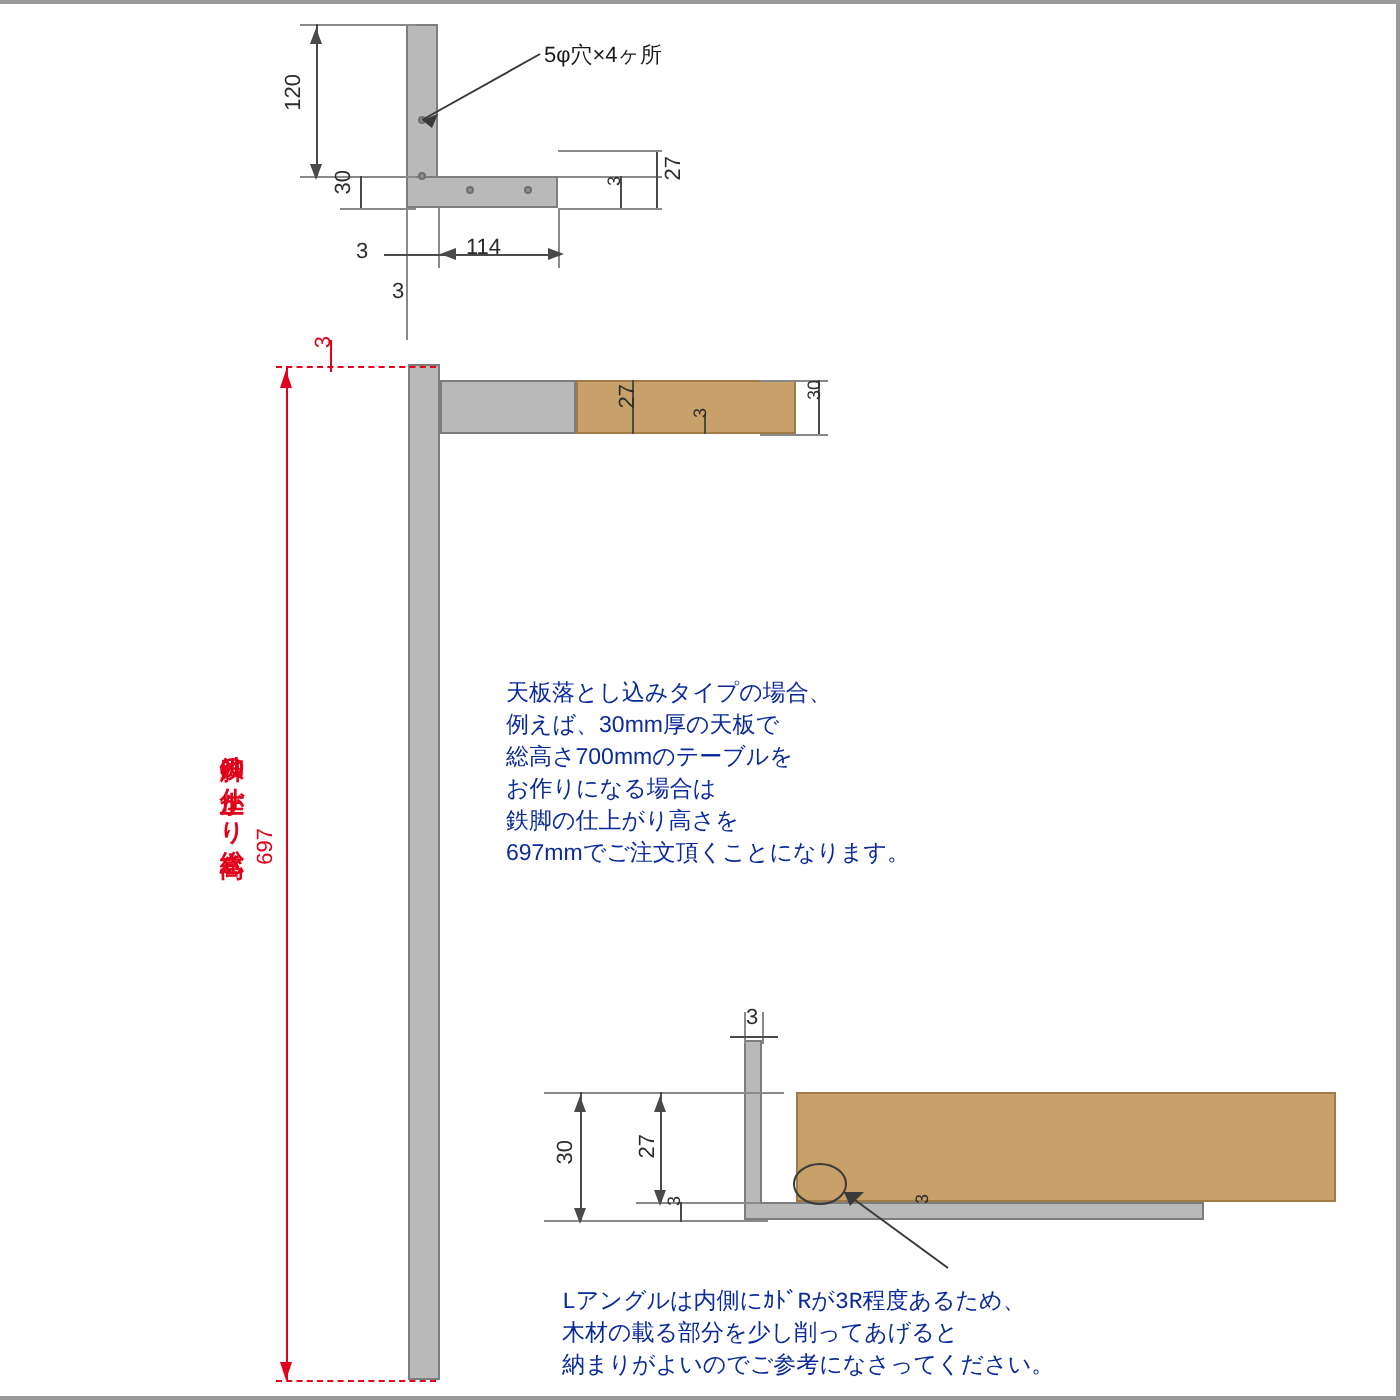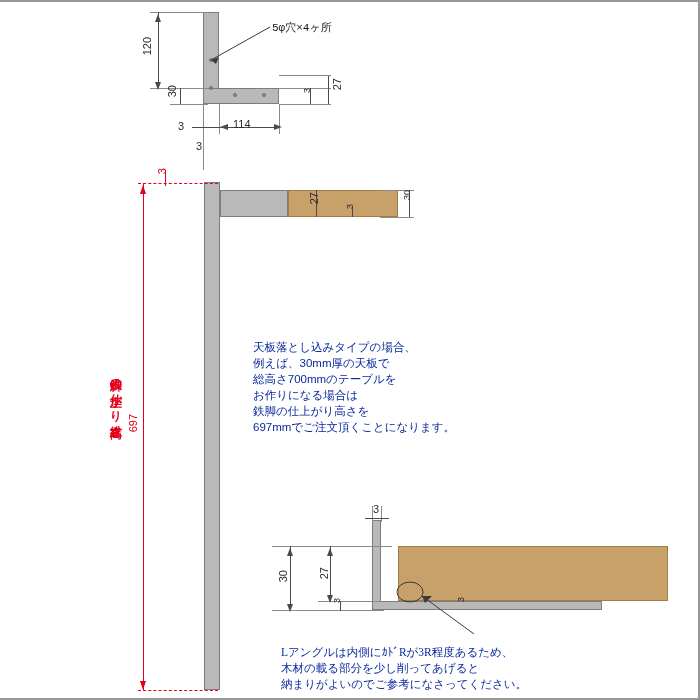--- a/index.html
+++ b/index.html
@@ -94,21 +94,21 @@
     white-space: pre;
     font-family: "Liberation Sans", sans-serif;
     margin-top: 20px;
   }
   .note-blue-2 {
     position: absolute;
     font-size: 11.5px;
     line-height: 16px;
     color: #0a2a9b;
     white-space: pre;
-    font-family: Liberation Serif, serif;
+    font-family: Liberation Mono, monospace;
   }
   .red-text-vert {
     position: absolute;
     color: #e2001a;
     font-size: 12px;
     writing-mode: vertical-rl;
     font-weight: bold;
     letter-spacing: 1px;
     white-space: nowrap;
   }
@@ -138,21 +138,21 @@
   <div class="hole" style="left:209px; top:58px;"></div>
   <div class="hole" style="left:209px; top:86px;"></div>
 
   <div class="hole" style="left:233px; top:93px;"></div>
   <div class="hole" style="left:262px; top:93px;"></div>
 
   <svg class="arrow-svg" style="left:0px; top:0px; width:700px; height:130px;">
     <line x1="211" y1="60" x2="270" y2="27" stroke="#3a3a3a" stroke-width="1"></line>
     <polygon points="211,60 219,57 216,64" fill="#3a3a3a"></polygon>
   </svg>
-  <div class="label-text" style="left:272px; top:20px;font-family:Liberation Mono, monospace;">5φ穴×4ヶ所</div>
+  <div class="label-text" style="left:272px; top:20px;">5φ穴×4ヶ所</div>
 
   <div class="ext-line ext-line-h" style="left:150px; top:12px; width:58px;"></div>
   <div class="ext-line ext-line-h" style="left:150px; top:88px; width:58px;"></div>
   <div class="dim-line dim-line-v" style="left:158px; top:12px; height:76px;"></div>
   <svg class="arrow-svg" style="left:152px; top:8px; width:14px; height:86px;">
     <polygon points="6,6 3,14 9,14" fill="#4a4a4a"></polygon>
     <polygon points="6,82 3,74 9,74" fill="#4a4a4a"></polygon>
   </svg>
   <div class="dim-text vert" style="left:141px; top:37px;">120</div>
 

